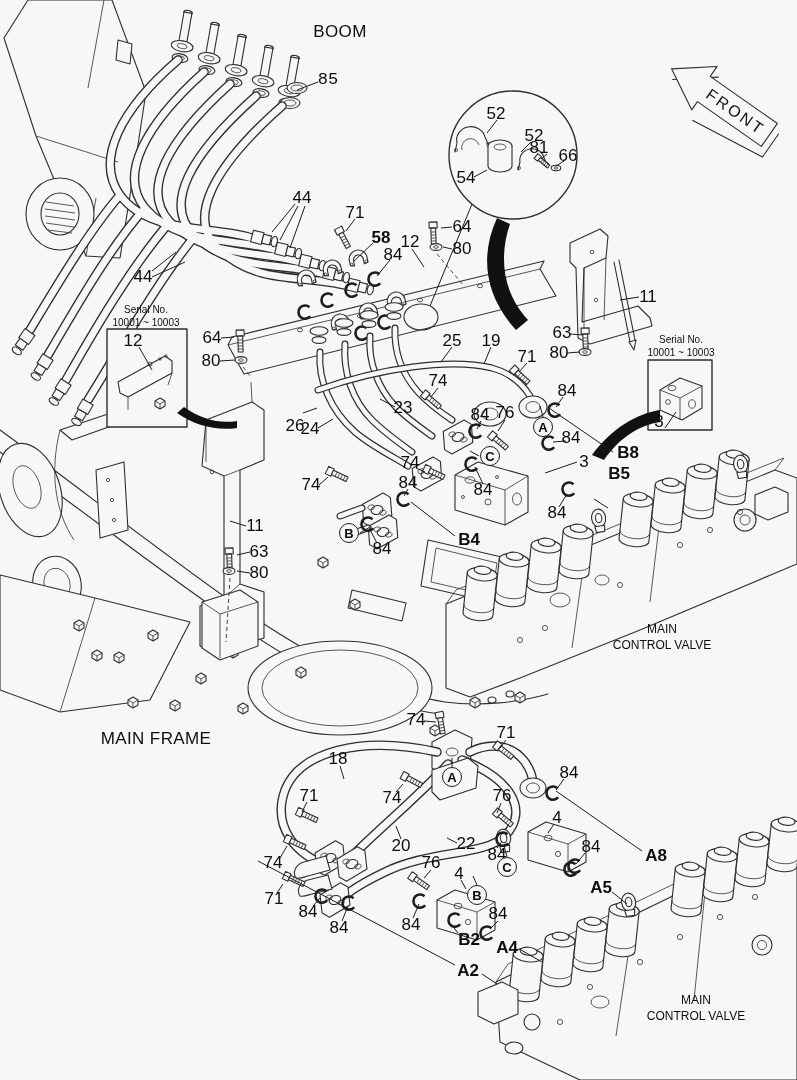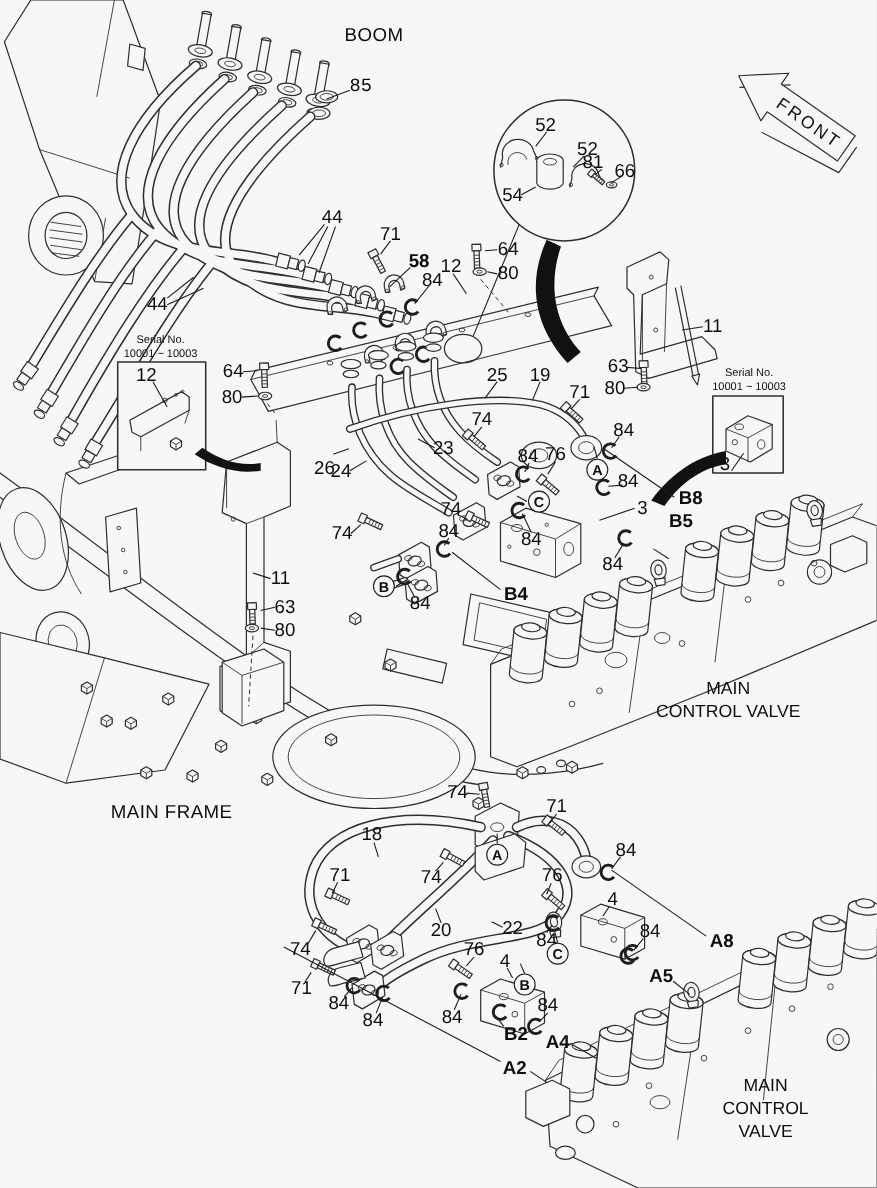--- a/index.html
+++ b/index.html
@@ -16,21 +16,21 @@
   .hoseO{stroke:#2e2e2e;stroke-width:9.5;fill:none;stroke-linecap:round;}
   .hoseI{stroke:#f7f7f5;stroke-width:6.8;fill:none;stroke-linecap:round;}
   .pipeO{stroke:#2e2e2e;stroke-width:7;fill:none;stroke-linecap:round;}
   .pipeI{stroke:#f7f7f5;stroke-width:4.6;fill:none;stroke-linecap:round;}
   .blk{fill:#111;stroke:none;}
   .ring{stroke:#1d1d1d;stroke-width:2.6;fill:none;}
   .lbl{position:absolute;transform:translate(-50%,-50%);color:#0d0d0d;white-space:pre;z-index:5;}
   .part{font-size:17px;}
   .conn{font-size:17px;font-weight:700;}
   .caption{font-size:17px;letter-spacing:0.4px;}
-  .caption2{font-size:16px;text-align:center;line-height:1.3;white-space:pre-line;}
+  .caption2{font-size:12px;text-align:center;line-height:1.3;white-space:pre-line;}
   .serial{font-size:10px;text-align:center;line-height:1.32;white-space:pre-line;}
   .letter{font-size:13px;font-weight:700;width:20px;height:20px;border:1.6px solid #1d1d1d;
           border-radius:50%;display:flex;align-items:center;justify-content:center;
           background:#f7f7f5;box-sizing:border-box;}
 </style>
 </head>
 <body>
 
 <div class="stage">
 <svg width="797" height="1080" viewBox="0 0 797 1080">

